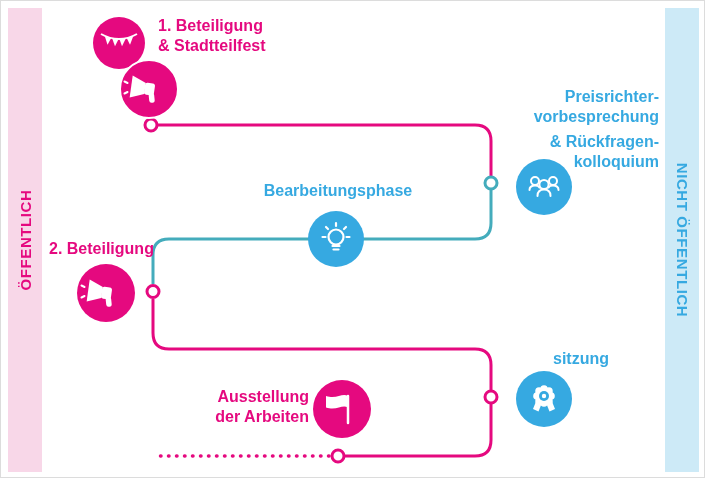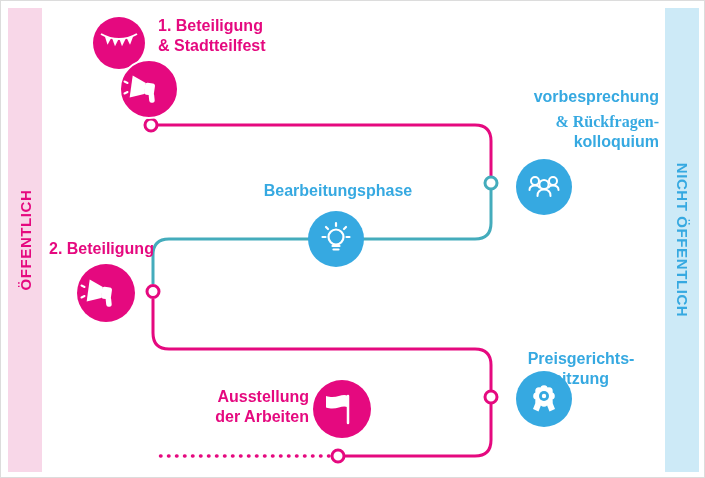--- a/index.html
+++ b/index.html
@@ -33,21 +33,21 @@
   .junction.pink { stroke:var(--pink,#e5097f); }
   .junction.teal { stroke:var(--teal,#44acbc); }
 
   .fill-pink { fill:var(--pink,#e5097f); }
   .fill-blue { fill:var(--blue,#36a9e1); }
 
   .label { position:absolute; font-weight:bold; font-size:16px; line-height:20px; }
   .pink-text { color:var(--pink,#e5097f); }
   .blue-text { color:var(--blue,#36a9e1); }
   .lline { display:block; }
-  .gap-top { margin-top:5px;font-family:Liberation Serif, serif; }
+  .gap-top { margin-top:5px; }
 </style>
 </head>
 <body>
 
 <div class="canvas">
 
   <div class="band band-left">
     <span class="band-text">ÖFFENTLICH</span>
   </div>
   <div class="band band-right">
@@ -156,35 +156,35 @@
       </g>
     </g>
   </svg>
 
   <div class="label pink-text" style="left:157px; top:15px;">
     <span class="lline">1. Beteiligung</span>
     <span class="lline">&amp; Stadtteilfest</span>
   </div>
 
   <div class="label blue-text" style="right:45px; top:86px; text-align:right;">
+    <span class="lline">Preisrichter-</span>
     <span class="lline">vorbesprechung</span>
     <span class="lline gap-top">&amp; Rückfragen-</span>
     <span class="lline">kolloquium</span>
   </div>
 
   <div class="label blue-text" style="left:237px; top:180px; width:200px; text-align:center;">
     <span class="lline">Bearbeitungsphase</span>
   </div>
 
   <div class="label pink-text" style="left:48px; top:238px;">
     <span class="lline">2. Beteiligung</span>
   </div>
 
   <div class="label blue-text" style="left:505px; top:348px; width:150px; text-align:center;">
-    <span class="lline">Preisgerichts-</span>
     <span class="lline">sitzung</span>
   </div>
 
   <div class="label pink-text" style="right:395px; top:386px; text-align:right;">
     <span class="lline">Ausstellung</span>
     <span class="lline">der Arbeiten</span>
   </div>
 
 </div>
 

